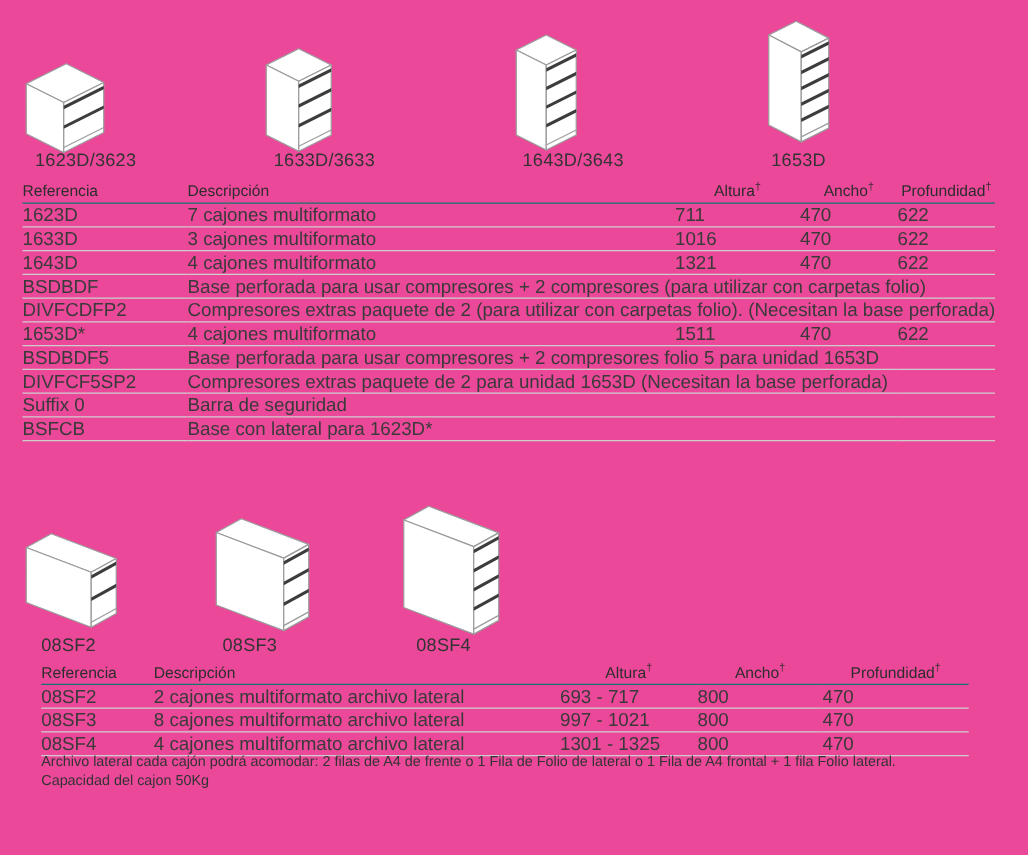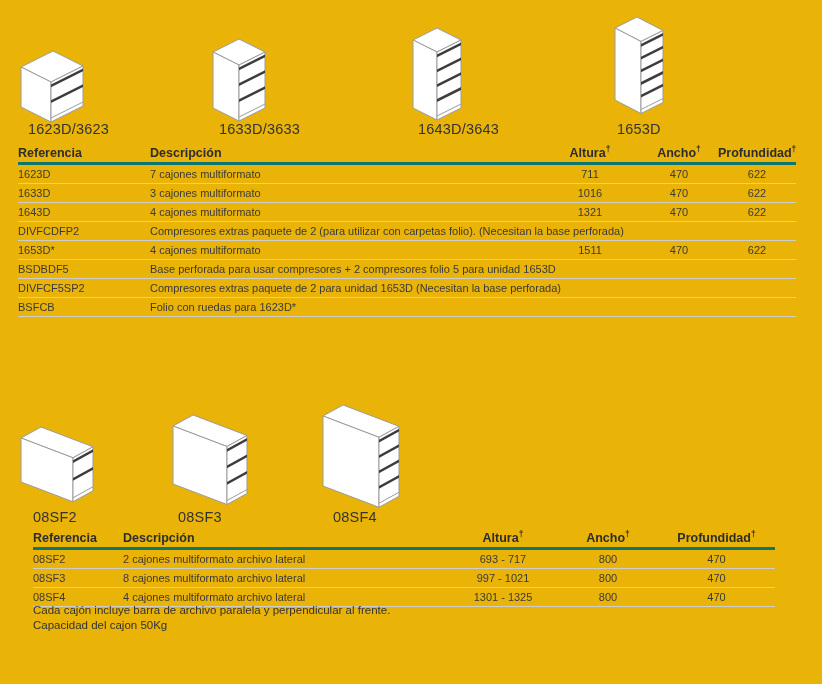--- a/index.html
+++ b/index.html
@@ -1,29 +1,29 @@
 <!DOCTYPE html>
 <html><head>
 <meta charset="utf-8">
 <style>
   html,body{margin:0;padding:0;background:#fff;}
-  #page{position:relative;width:822px;height:684px;background:#eab308;
+  #page{position:relative;width:822px;height:684px;background:#ec4899;
         font-family:"Liberation Sans",sans-serif;color:#3a3a3a;overflow:hidden;}
 
   .cab{position:absolute;}
   .cab-label{position:absolute;font-size:14.5px;color:#333;letter-spacing:.2px;}
 
   table.spec{position:absolute;border-collapse:collapse;table-layout:fixed;}
   table.spec th, table.spec td{padding:0;margin:0;white-space:nowrap;overflow:hidden;}
-  table.spec thead th{font-size:12.5px;font-weight:bold;color:#2d2d2d;text-align:left;
-                      height:19px;border-bottom:3px solid #0f766e;vertical-align:bottom;padding-bottom:2px;}
+  table.spec thead th{font-size:12.5px;font-weight:normal;color:#2d2d2d;text-align:left;
+                      height:19px;border-bottom:1px solid #0f766e;vertical-align:bottom;padding-bottom:2px;}
   table.spec thead th.cnum{text-align:center;}
-  table.spec tbody td{font-size:11px;color:#3a3a3a;height:18px;
+  table.spec tbody td{font-size:15px;color:#3a3a3a;height:18px;
                       border-bottom:1px solid #cdcdcd;vertical-align:middle;}
-  table.spec td.num{text-align:center;margin-top:19px;}
+  table.spec td.num{text-align:left;margin-top:19px;}
   sup.dag{font-size:8.5px;vertical-align:super;line-height:0;}
 
   .notes{position:absolute;font-size:11.5px;color:#333;line-height:15.2px;}
 </style>
 </head>
 <body>
 
 <div id="page">
 
   <div class="cab" id="cab0" style="left:20px;top:50px"><svg width="64" height="73" viewBox="-1 -1 64 73">
@@ -133,41 +133,49 @@
           <td class="num">622</td>
         </tr>
         <tr>
           <td>1643D</td>
           <td>4 cajones multiformato</td>
           <td class="num">1321</td>
           <td class="num">470</td>
           <td class="num">622</td>
         </tr>
         <tr>
+          <td>BSDBDF</td>
+          <td colspan="4">Base perforada para usar compresores + 2 compresores (para utilizar con carpetas folio)</td>
+        </tr>
+        <tr>
           <td>DIVFCDFP2</td>
           <td colspan="4">Compresores extras paquete de 2 (para utilizar con carpetas folio). (Necesitan la base  perforada)</td>
         </tr>
         <tr>
           <td>1653D*</td>
           <td>4 cajones multiformato</td>
           <td class="num">1511</td>
           <td class="num">470</td>
           <td class="num">622</td>
         </tr>
         <tr>
           <td>BSDBDF5</td>
           <td colspan="4">Base perforada para usar compresores + 2 compresores folio 5 para unidad 1653D</td>
         </tr>
         <tr>
           <td>DIVFCF5SP2</td>
           <td colspan="4">Compresores extras paquete de 2 para unidad 1653D (Necesitan la base  perforada)</td>
         </tr>
         <tr>
+          <td>Suffix 0</td>
+          <td colspan="4">Barra de seguridad</td>
+        </tr>
+        <tr>
           <td>BSFCB</td>
-          <td colspan="4">Folio con ruedas para 1623D*</td>
+          <td colspan="4">Base con lateral para 1623D*</td>
         </tr>
       </tbody>
   </table>
 
   <div class="notes" style="left:18px;top:344px" id="notes0">
     </div>
 
   <table class="spec" style="left:33px;top:526px;width:742px">
     <colgroup>
         <col style="width:90px">
@@ -204,17 +212,17 @@
           <td>08SF4</td>
           <td>4 cajones multiformato archivo lateral</td>
           <td class="num">1301 - 1325</td>
           <td class="num">800</td>
           <td class="num">470</td>
         </tr>
       </tbody>
   </table>
 
   <div class="notes" style="left:33px;top:603px" id="notes1">
-      <div>Cada cajón incluye barra de archivo paralela y perpendicular al frente.</div>
+      <div>Archivo lateral cada cajón podrá acomodar: 2 filas de A4 de frente o 1 Fila de Folio de lateral o 1 Fila de A4 frontal + 1 fila Folio lateral.</div>
       <div>Capacidad del cajon 50Kg</div>
     </div>
 
 </div>
 
 </body></html>

